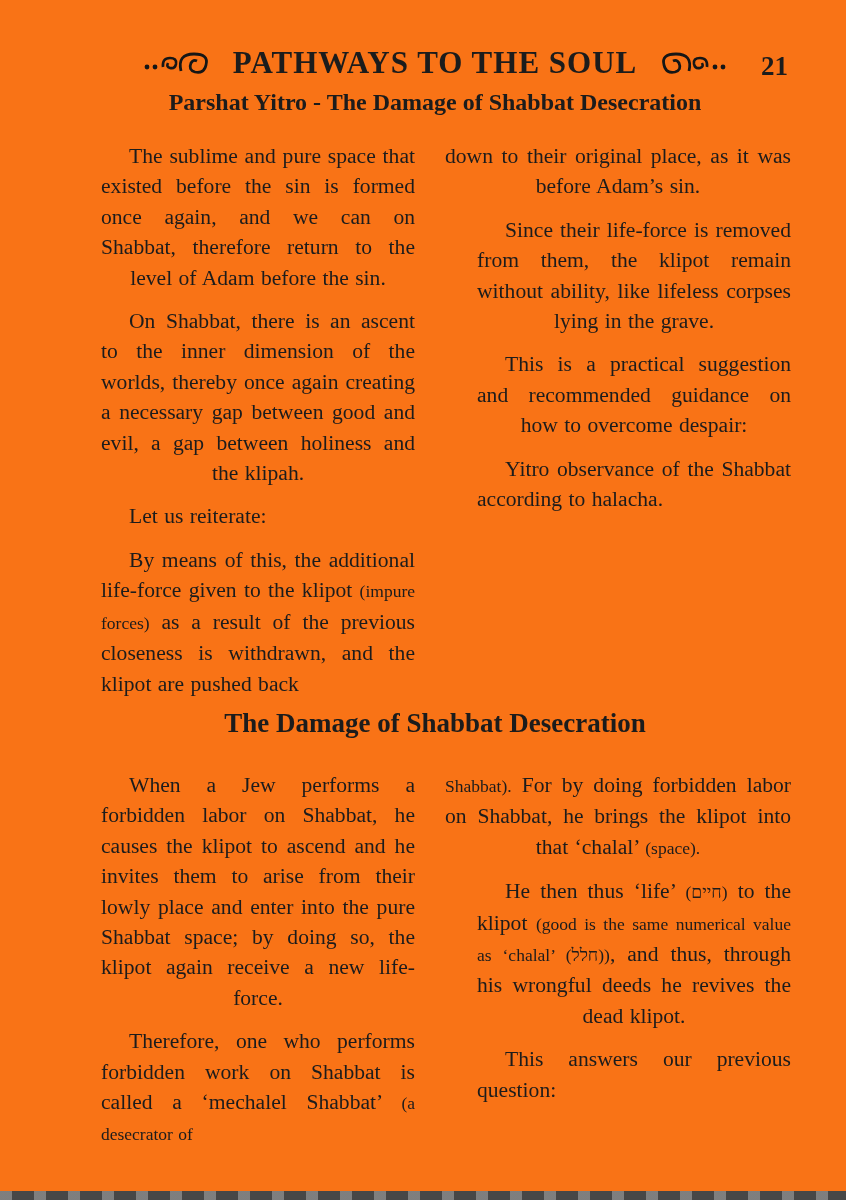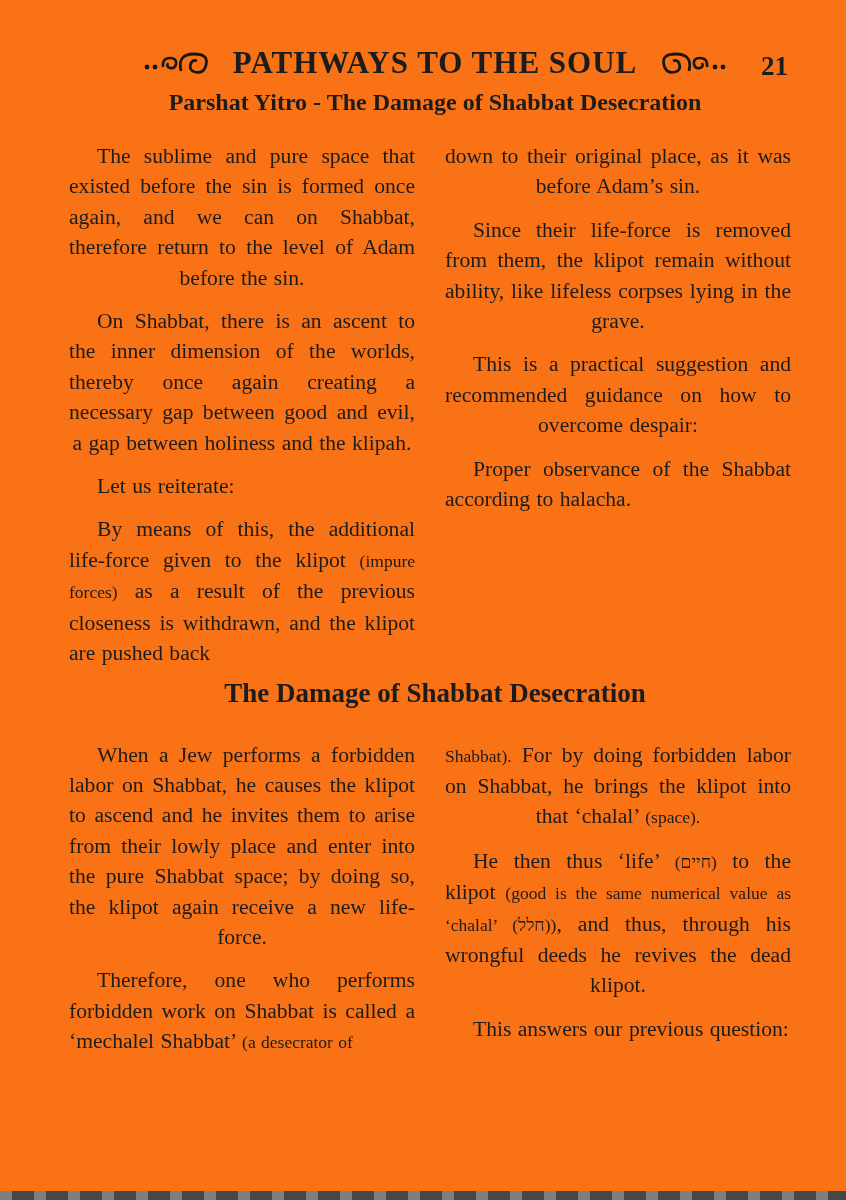--- a/index.html
+++ b/index.html
@@ -55,21 +55,21 @@
   .columns.top { margin-top: 25px; }
   .columns.bottom { margin-top: 0; }
   .col { width: 346px; }
   p.para {
     margin: 0 0 13px 0;
     font-size: 21.6px;
     line-height: 30.4px;
     text-align: justify;
     word-spacing: 1px;
   }
-  p.para.indent { text-indent: 28px; }
+  p.para.indent { text-indent: 28px; margin-left: 32px; }
   p.para.last-center { text-align-last: center; }
   p.para:last-child { margin-bottom: 0; }
   .small { font-size: 17.5px; }
   
   .section-heading {
     margin: 9px 0 31px 0;
     text-align: center;
     font-size: 27px;
     font-weight: bold;
   }
@@ -117,21 +117,21 @@
     <div class="col" id="col-top-left">
         <p class="para indent last-center"><span>The sublime and pure space that existed before the sin is formed once again, and we can on Shabbat, therefore return to the level of Adam before the sin.</span></p>
         <p class="para indent last-center"><span>On Shabbat, there is an ascent to the inner dimension of the worlds, thereby once again creating a necessary gap between good and evil, a gap between holiness and the klipah.</span></p>
         <p class="para indent"><span>Let us reiterate:</span></p>
         <p class="para indent"><span>By means of this, the additional life-force given to the klipot </span><span class="small">(impure forces)</span><span> as a result of the previous closeness is withdrawn, and the klipot are pushed back</span></p>
       </div>
     <div class="col" id="col-top-right">
         <p class="para last-center"><span>down to their original place, as it was before Adam’s sin.</span></p>
         <p class="para indent last-center"><span>Since their life-force is removed from them, the klipot remain without ability, like lifeless corpses lying in the grave.</span></p>
         <p class="para indent last-center"><span>This is a practical suggestion and recommended guidance on how to overcome despair:</span></p>
-        <p class="para indent"><span>Proper observance of the Shabbat according to halacha.</span></p>
+        <p class="para indent"><span>Yitro observance of the Shabbat according to halacha.</span></p>
       </div>
   </main>
 
   <h2 class="section-heading">The Damage of Shabbat Desecration</h2>
 
   <main class="columns bottom">
     <div class="col" id="col-bottom-left">
         <p class="para indent last-center"><span>When a Jew performs a forbidden labor on Shabbat, he causes the klipot to ascend and he invites them to arise from their lowly place and enter into the pure Shabbat space; by doing so, the klipot again receive a new life-force.</span></p>
         <p class="para indent"><span>Therefore, one who performs forbidden work on Shabbat is called a ‘mechalel Shabbat’ </span><span class="small">(a desecrator of</span></p>
       </div>

